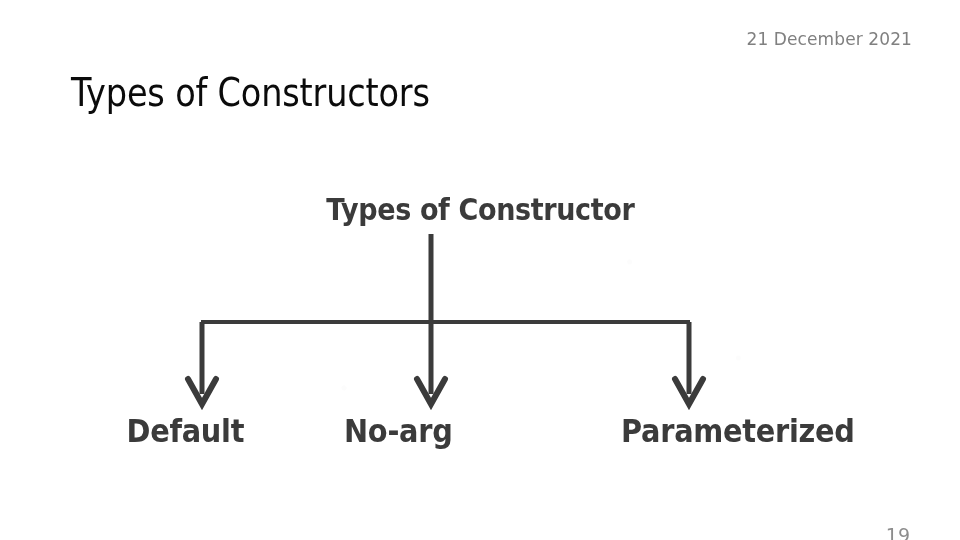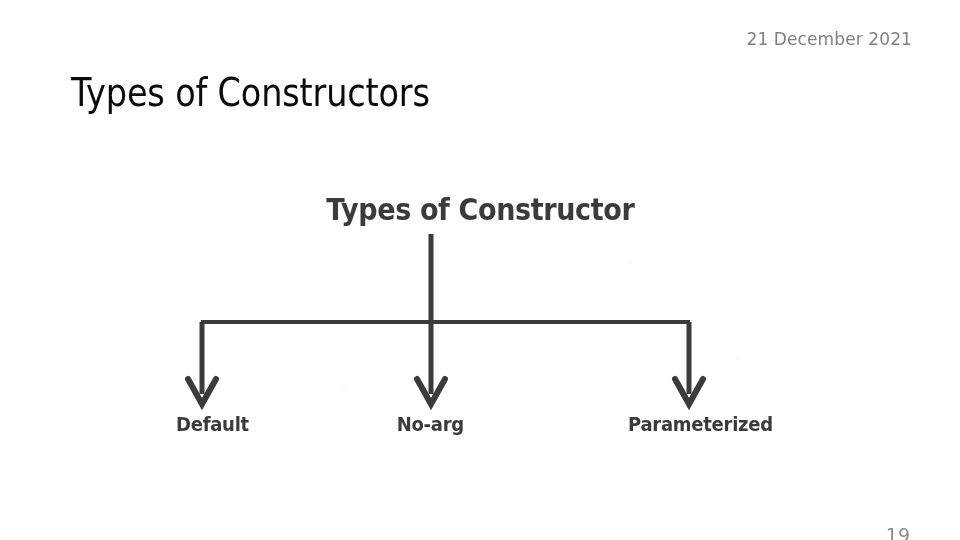--- a/index.html
+++ b/index.html
@@ -93,23 +93,22 @@
     font-size: 30px;
     letter-spacing: -0.4px;
   }
   .node-root span {
     display: inline-block;
     transform: scaleX(0.9);
   }
 
   .node-leaf {
     top: 240px;
-    font-size: 20px;
+    font-size: 32px;
     letter-spacing: -0.3px;
-    text-align: center;
   }
   .node-leaf span {
     display: inline-block;
     transform: scaleX(0.9);
   }
   .leaf-0 { left: -20px;  width: 184px; }
   .leaf-1 { left: 198px;  width: 184px; }
   .leaf-2 { left: 468px;  width: 184px; }
 
   

